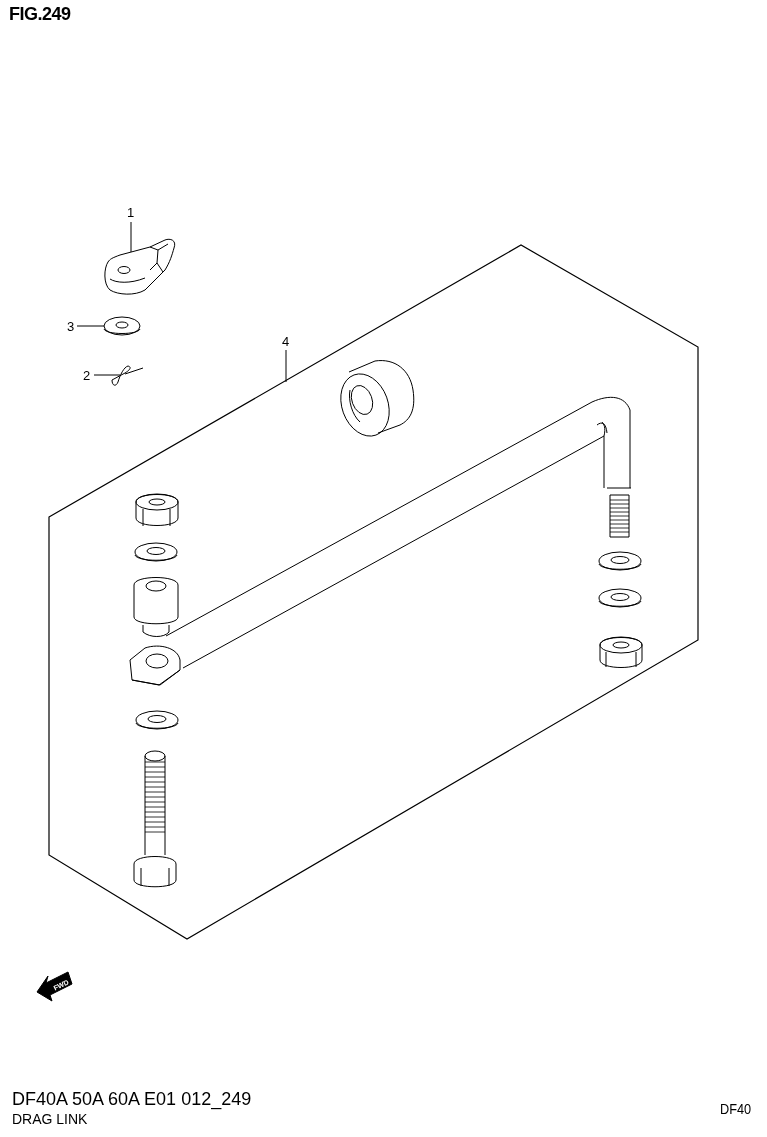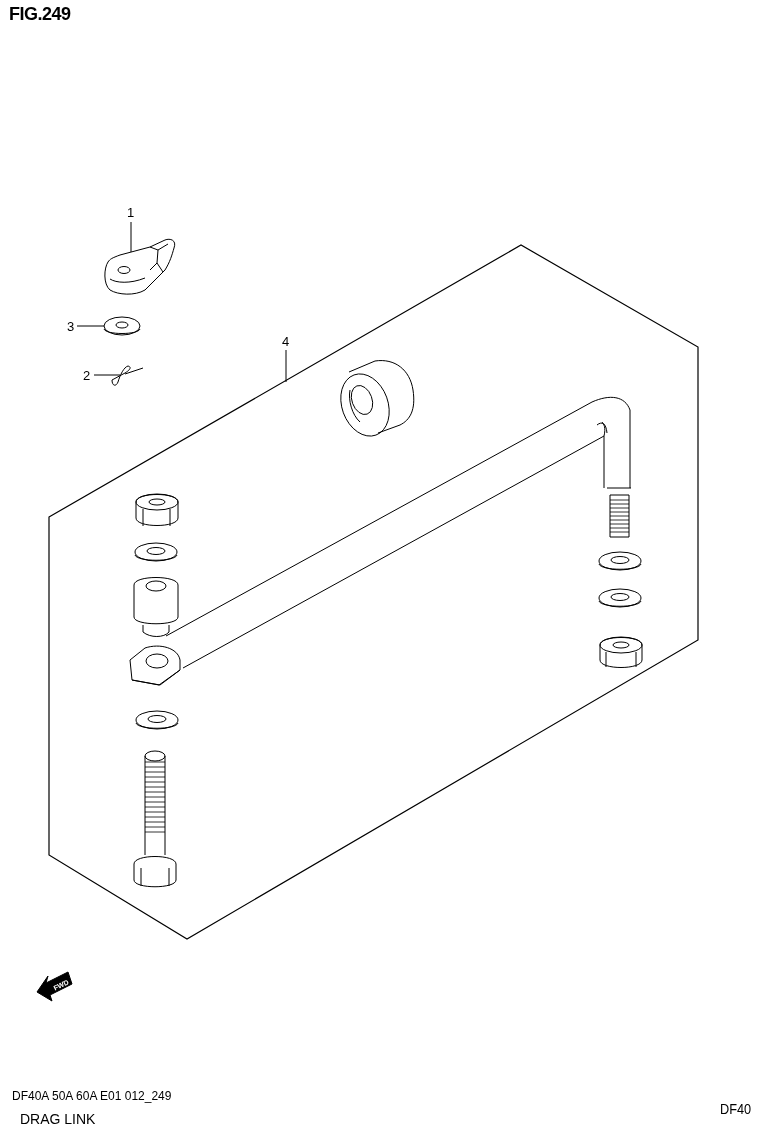--- a/index.html
+++ b/index.html
@@ -1,21 +1,21 @@
 <!DOCTYPE html>
 <html><head>
 <meta charset="utf-8">
 <style>
   html, body { margin: 0; padding: 0; background: #ffffff; }
   body { width: 767px; height: 1137px; position: relative; overflow: hidden;
          font-family: "Liberation Sans", sans-serif; color: #000; }
   .fig-title { position: absolute; left: 9px; top: 4px; font-size: 18px; font-weight: bold;
                letter-spacing: -0.5px; }
-  .footer-line1 { position: absolute; left: 12px; top: 1089px; font-size: 12px; }
-  .footer-line2 { position: absolute; left: 12px; top: 1111px; font-size: 14px; margin-left: 8px; }
+  .footer-line1 { position: absolute; left: 12px; top: 1089px; font-size: 18px; }
+  .footer-line2 { position: absolute; left: 12px; top: 1111px; font-size: 14px; }
   .footer-right { position: absolute; left: 720px; top: 1100px; font-size: 15px;
                   transform: scaleX(0.85); transform-origin: left top; }
   svg.diagram { position: absolute; left: 0; top: 0; }
   svg.diagram * { vector-effect: non-scaling-stroke; }
   .callout { font-family: "Liberation Sans", sans-serif; font-size: 13px; fill: #000; }
 </style>
 </head>
 <body>
 
 <div class="fig-title">FIG.249</div>

